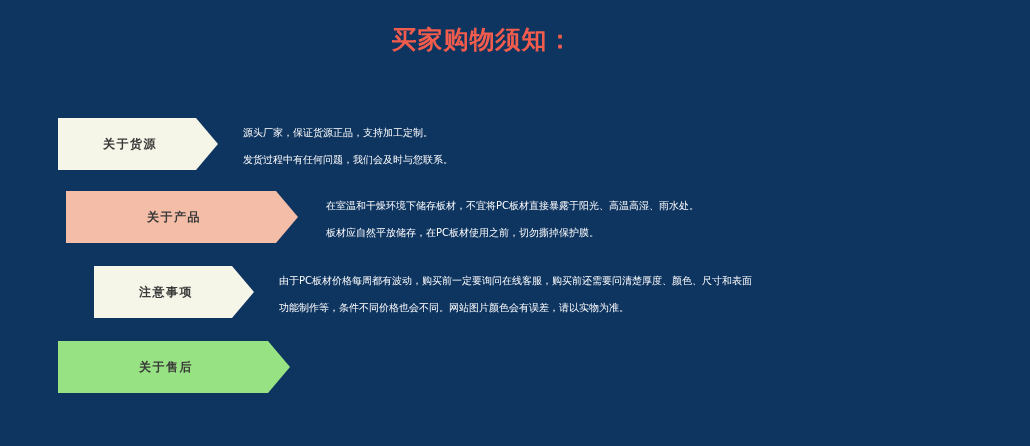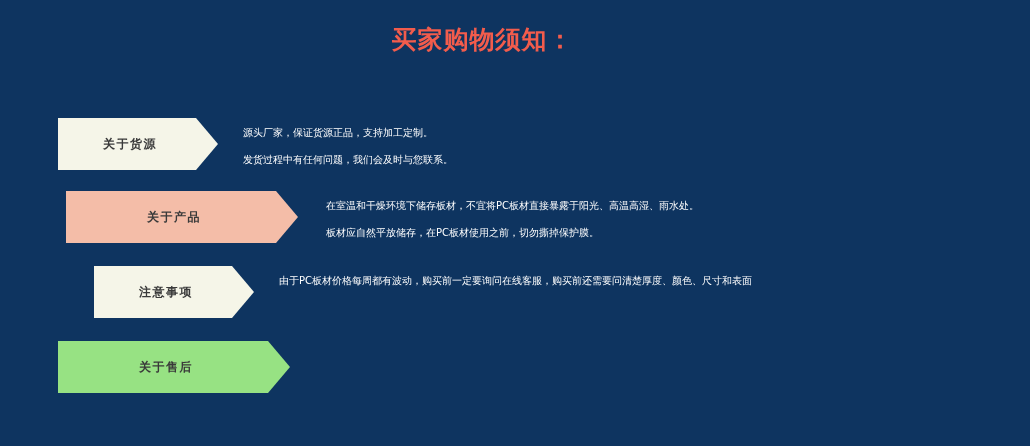--- a/index.html
+++ b/index.html
@@ -144,20 +144,21 @@
     </div>
 
     <div class="section" id="section-3">
       <div class="section-row">
         <div class="banner narrow cream">
           <span class="banner-label">注意事项</span>
         </div>
         <div class="gap-narrow"></div>
         <div class="body-text">
           <span class="line">由于PC板材价格每周都有波动，购买前一定要询问在线客服，购买前还需要问清楚厚度、颜色、尺寸和表面</span>
+          <span class="line">功能制作等，条件不同价格也会不同。网站图片颜色会有误差，请以实物为准。</span>
         </div>
       </div>
     </div>
 
     <div class="section" id="section-4">
       <div class="section-row">
         <div class="banner wide green">
           <span class="banner-label">关于售后</span>
         </div>
         <div class="gap-wide"></div>

